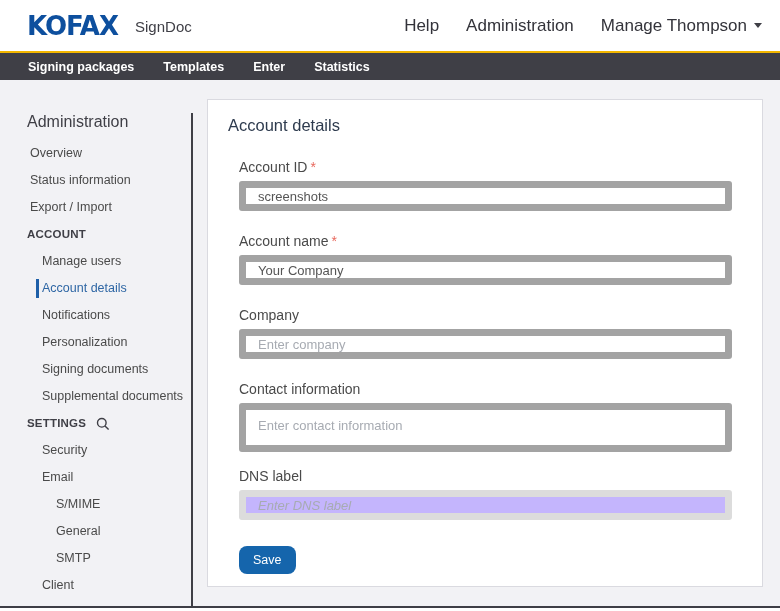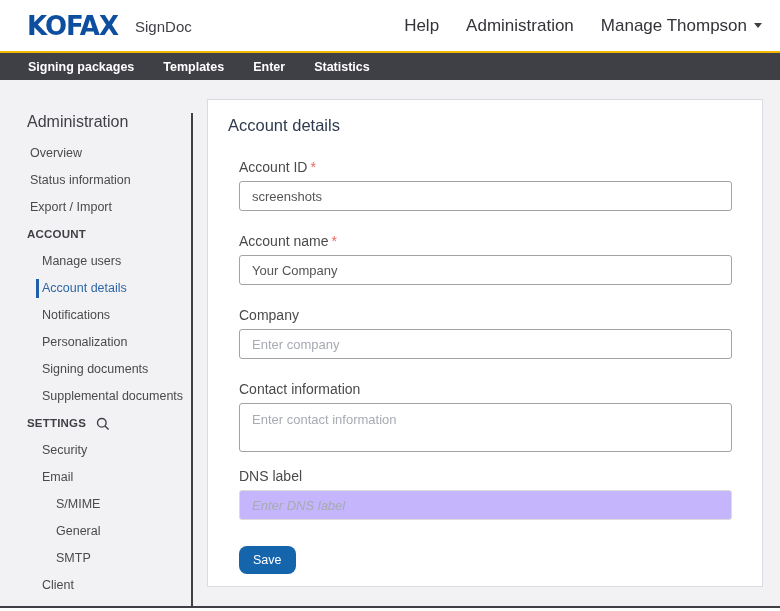--- a/index.html
+++ b/index.html
@@ -41,21 +41,21 @@
   .divider-v { position:absolute; left:191px; top:33px; width:2px; height:493px; background:#3F3F46; }
 
   
   .card { position:absolute; left:207px; top:19px; width:556px; height:488px; background:#FFFFFF; border:1px solid #DADAE0; }
   .card-title { margin:16px 0 0 20px; font-size:16.5px; color:#2E3B4E; line-height:19px; }
   .form { padding:0 30px 0 31px; }
   .field-label { margin-top:22px; font-size:14px; color:#4A4A4A; line-height:16px; }
   .field-label.first { margin-top:24px; }
   .field-label.tight { margin-top:16px; }
   .required { color:#E8685D; margin-left:3px; }
-  .txt { display:block; width:100%; height:30px; margin-top:6px; border:1px solid #a3a3a3; border-radius:3px; background:#FFFFFF;
+  .txt { display:block; width:100%; height:30px; margin-top:6px; border:7px solid #a3a3a3; border-radius:3px; background:#FFFFFF;
          padding:0 12px; font-size:13px; color:#555; font-family:"Liberation Sans","DejaVu Sans",sans-serif; outline:none; }
   .txt::placeholder { color:#A7ABB2; opacity:1; }
   textarea.txt { height:49px; padding:8px 12px; resize:none; line-height:16px; }
   .txt:disabled { background:#c4b5fd; border-color:#DCDCDC;font-style:italic; }
   .save-btn { margin-top:26px; height:28px; padding:0 14px; background:#1565AC; color:#FFFFFF; border:none; border-radius:8px;
               font-size:12.5px; font-family:"Liberation Sans","DejaVu Sans",sans-serif; cursor:pointer; }
 
   
   .bottom-line { position:absolute; left:0; right:0; top:606px; height:2px; background:#3F3F46; }
   .bottom-white { position:absolute; left:0; right:0; top:608px; height:3px; background:#FFFFFF; }

